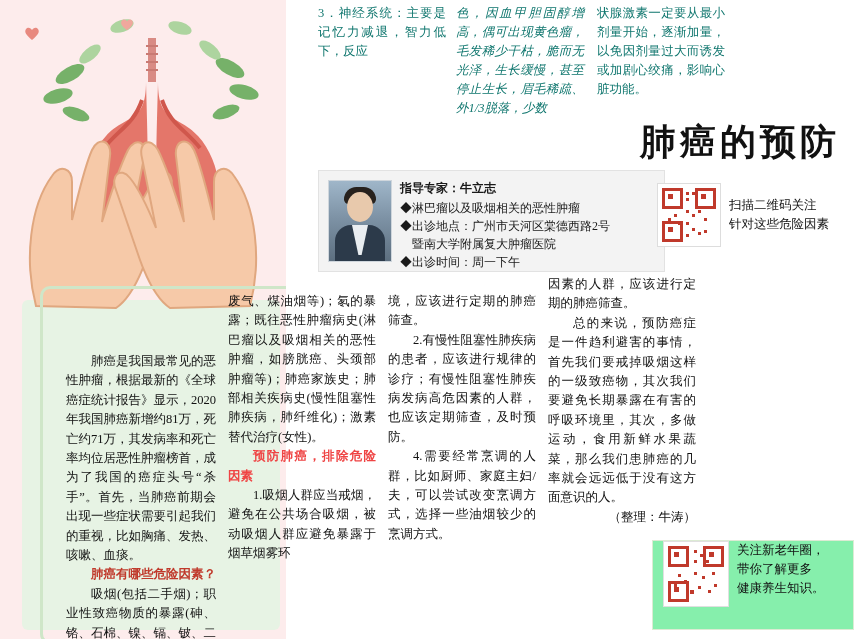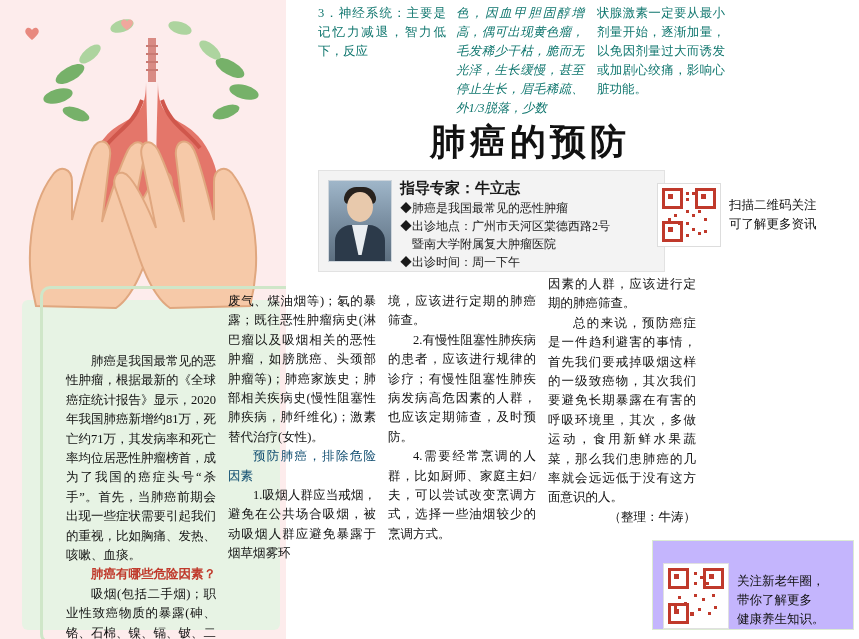--- a/index.html
+++ b/index.html
@@ -38,21 +38,21 @@
     text-align:justify;
   }
   #topcol-1{left:318px;top:4px;width:128px;}
   #topcol-2{left:456px;top:4px;width:128px;font-style:italic;}
   #topcol-3{left:597px;top:4px;width:128px;}
   #topcol-4{left:735px;top:4px;width:118px;}
 
   
   .headline{
     position:absolute;left:430px;top:118px;width:410px;
-    text-align:left;
+    text-align:right;
     font-family:"Liberation Serif", serif;
     font-weight:bold;font-size:36px;letter-spacing:4px;color:#111;
   }
 
   
   .expert-card{
     position:absolute;left:318px;top:170px;width:345px;height:100px;
     background:#f3f3f3;border:1px solid #e2e2e2;
     display:flex;align-items:flex-start;
   }
@@ -71,21 +71,21 @@
   }
   .expert-photo .body{
     position:absolute;left:6px;top:44px;width:50px;height:40px;border-radius:16px 16px 0 0;
     background:#2c3a4a;
   }
   .expert-photo .shirt{
     position:absolute;left:23px;top:44px;width:16px;height:30px;background:#e9edf1;
     clip-path:polygon(0 0,100% 0,60% 100%,40% 100%);
   }
   .expert-text{padding:8px 6px 0 0;font-size:12px;line-height:18px;}
-  .expert-text .line1{font-weight:bold;font-size:15px;margin-bottom:2px;}
+  .expert-text .line1{font-weight:bold;font-size:12px;margin-bottom:2px;}
   .expert-text .line{white-space:nowrap;}
 
   
   .qr-top{
     position:absolute;left:657px;top:178px;width:196px;height:74px;
     display:flex;align-items:center;
   }
   .qr-box{
     width:62px;height:62px;background:#fff;border:1px solid #ddd;position:relative;flex:0 0 auto;
   }
@@ -100,28 +100,28 @@
     text-justify:inter-ideograph;
   }
   #bodycol-1{left:66px;top:352px;width:150px;}
   #bodycol-2{left:228px;top:292px;width:148px;}
   #bodycol-3{left:388px;top:292px;width:148px;}
   #bodycol-4{left:548px;top:276px;width:148px;font-family:Liberation Mono, monospace;}
   #bodycol-5{left:708px;top:292px;width:146px;}
   .bodycol p{margin:0;text-indent:2em;}
   .bodycol p.noindent{text-indent:0;}
   .sub-red{color:#c0392b;font-weight:bold;margin:6px 0 2px 0;text-indent:0;}
-  .sub-green{color:#0c4a6e;font-weight:normal;margin:6px 0 2px 0;text-indent:0;}
+  .sub-green{color:#ef4444;font-weight:bold;margin:6px 0 2px 0;text-indent:0;}
   .credit{text-align:right;margin-top:6px;text-indent:0;}
 
   
   .qr-bottom{
     position:absolute;left:652px;top:540px;width:200px;height:88px;
-    background:#c4b5fd;border:1px solid #dcebd4;
-    display:flex;align-items:flex-end;
+    background:#86efac;border:1px solid #dcebd4;
+    display:flex;align-items:flex-start;
   }
   .qr-bottom .qr-box2{
     width:64px;height:64px;margin:0 8px 0 10px;background:#fff;border:1px solid #e0e0e0;position:relative;flex:0 0 auto;
   }
   .qr-bottom .qr-txt{font-size:12.5px;line-height:19px;color:#111;}
 
   
   .qr-pat{position:absolute;inset:4px;}
   .qr-pat i{position:absolute;background:#111;display:block;}
   .qr-eye{position:absolute;width:15px;height:15px;border:3px solid #111;}
@@ -204,21 +204,21 @@
     <div class="expert-photo">
       <div class="body"></div>
       <div class="shirt"></div>
       <div class="hair"></div>
       <div class="face"></div>
     </div>
     <div class="expert-text">
       <div class="line1">
         <span>指导专家：</span><span>牛立志</span>
       </div>
-      <div class="line">◆肺癌是我国最常见的恶性肿瘤</div>
+      <div class="line">◆淋巴瘤以及吸烟相关的恶性肿瘤</div>
       <div class="line">◆出诊地点：广州市天河区棠德西路2号</div>
       <div class="line" style="padding-left:1em">暨南大学附属复大肿瘤医院</div>
       <div class="line">◆出诊时间：周一下午</div>
     </div>
   </div>
 
   <div class="qr-top">
     <div class="qr-box qr-red">
       <div class="qr-pat">
         <span class="qr-eye" style="left:0;top:0"></span>
@@ -238,21 +238,21 @@
         <i style="left:24px;top:46px;width:3px;height:3px"></i>
         <i style="left:42px;top:42px;width:3px;height:3px"></i>
         <i style="left:12px;top:26px;width:3px;height:3px"></i>
         <i style="left:6px;top:30px;width:3px;height:3px"></i>
         <i style="left:16px;top:34px;width:3px;height:3px"></i>
         <i style="left:8px;top:40px;width:3px;height:3px"></i>
       </div>
     </div>
     <div class="qr-label">
       <div>扫描二维码关注</div>
-      <div>可了解更多资讯</div>
+      <div>针对这些危险因素</div>
     </div>
   </div>
 
   <div class="bodycol" id="bodycol-1">
     <p>肺癌是我国最常见的恶性肿瘤，根据最新的《全球癌症统计报告》显示，2020年我国肺癌新增约81万，死亡约71万，其发病率和死亡率均位居恶性肿瘤榜首，成为了我国的癌症头号“杀手”。首先，当肺癌前期会出现一些症状需要引起我们的重视，比如胸痛、发热、咳嗽、血痰。</p>
     <p class="sub-red">肺癌有哪些危险因素？</p>
     <p>吸烟(包括二手烟)；职业性致癌物质的暴露(砷、铬、石棉、镍、镉、铍、二氧化硅、柴油</p>
   </div>
 
   <div class="bodycol" id="bodycol-2">

